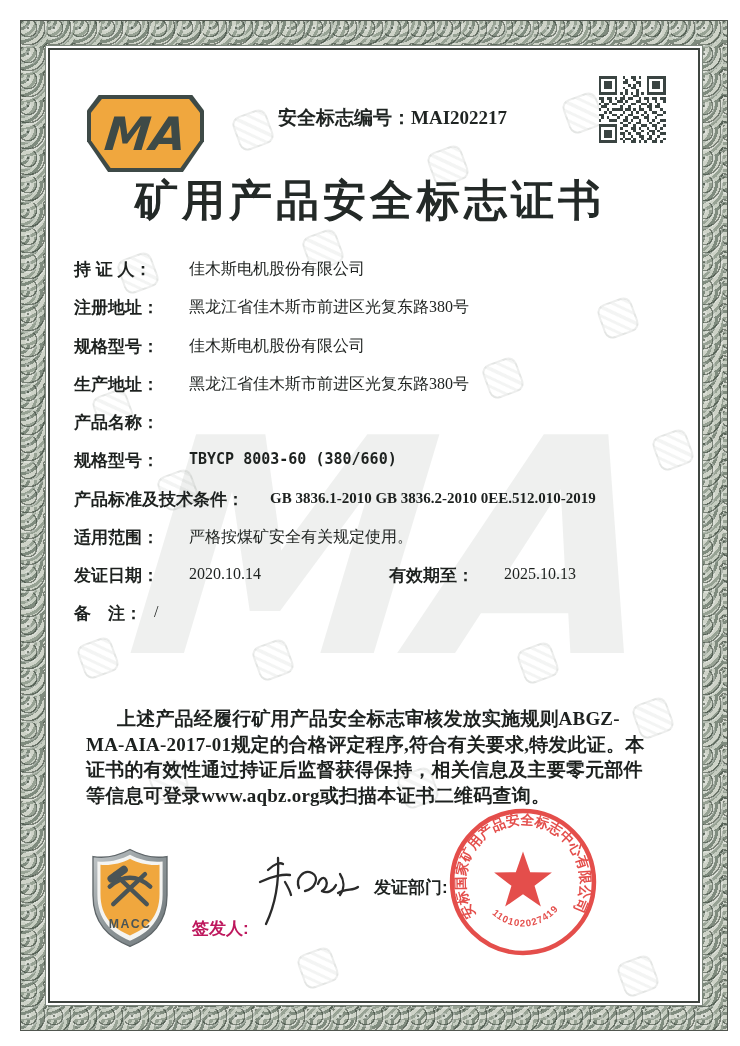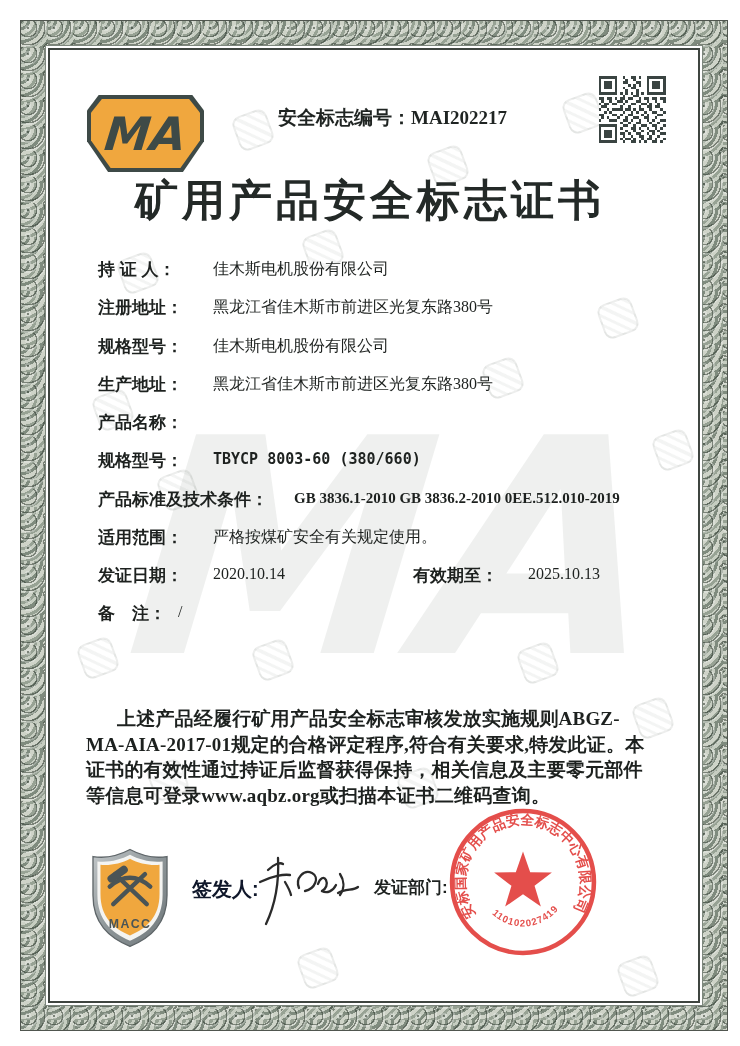--- a/index.html
+++ b/index.html
@@ -56,37 +56,37 @@
   .cert-no { left:278px; top:105px; font-size:19px; font-weight:bold; color:#1f2422; white-space:nowrap; }
   .cert-no .v { font-family:"Liberation Serif", serif; font-weight:600; }
 
   .qr { left:598px; top:76px; width:68px; height:67px; }
 
   .title { left:50%; top:172px; transform:translateX(-50%); white-space:nowrap;
     font-family:Liberation Sans, sans-serif; font-weight:bold; font-size:43px;
     letter-spacing:4px; color:#232927; }
 
   
-  .row { left:98px; width:566px; height:24px; font-size:17px; color:#1d211f;text-align:center; }
+  .row { left:74px; width:566px; height:24px; font-size:17px; color:#1d211f;text-align:center; }
   .row .lbl { position:absolute; left:0; top:0; font-weight:bold; white-space:pre; }
   .row .val { position:absolute; left:115px; top:1px; font-family:"Liberation Serif", serif;
     font-weight:500; font-size:16px; white-space:nowrap; }
   .row.wide .val { left:196px; font-size:15px; top:2px;font-weight:bold; }
   .row .val.mono { font-family:"DejaVu Sans Mono", monospace; font-weight:600; font-size:15px; }
   .row .lbl2 { position:absolute; left:315px; top:0; font-weight:bold; white-space:pre; }
   .row .val2 { position:absolute; left:430px; top:1px; font-family:"Liberation Serif", serif;
     font-weight:500; font-size:16px; white-space:nowrap; }
 
   .statement { left:86px; top:706px; width:572px; font-size:19px; line-height:25.5px;
     text-indent:31px; font-weight:600; color:#1d211f; font-family:Liberation Serif, serif;
     letter-spacing:0.2px; }
 
   
   .shield { left:84px; top:846px; width:92px; height:104px; }
-  .signer { left:192px; top:876px; font-size:20px; font-weight:bold; color:#0f172a; white-space:nowrap; }
+  .signer { left:192px; top:917px; font-size:17px; font-weight:bold; color:#be185d; white-space:nowrap; }
   .sig { left:252px; top:848px; width:115px; height:85px; }
   .dept { left:374px; top:876px; font-size:17px; font-weight:bold; color:#1d211f; white-space:nowrap; }
   .stamp { left:447px; top:806px; width:152px; height:152px; opacity:0.93; }
 </style>
 </head>
 <body>
 
 <div class="page">
 
   <div class="frame"></div>

